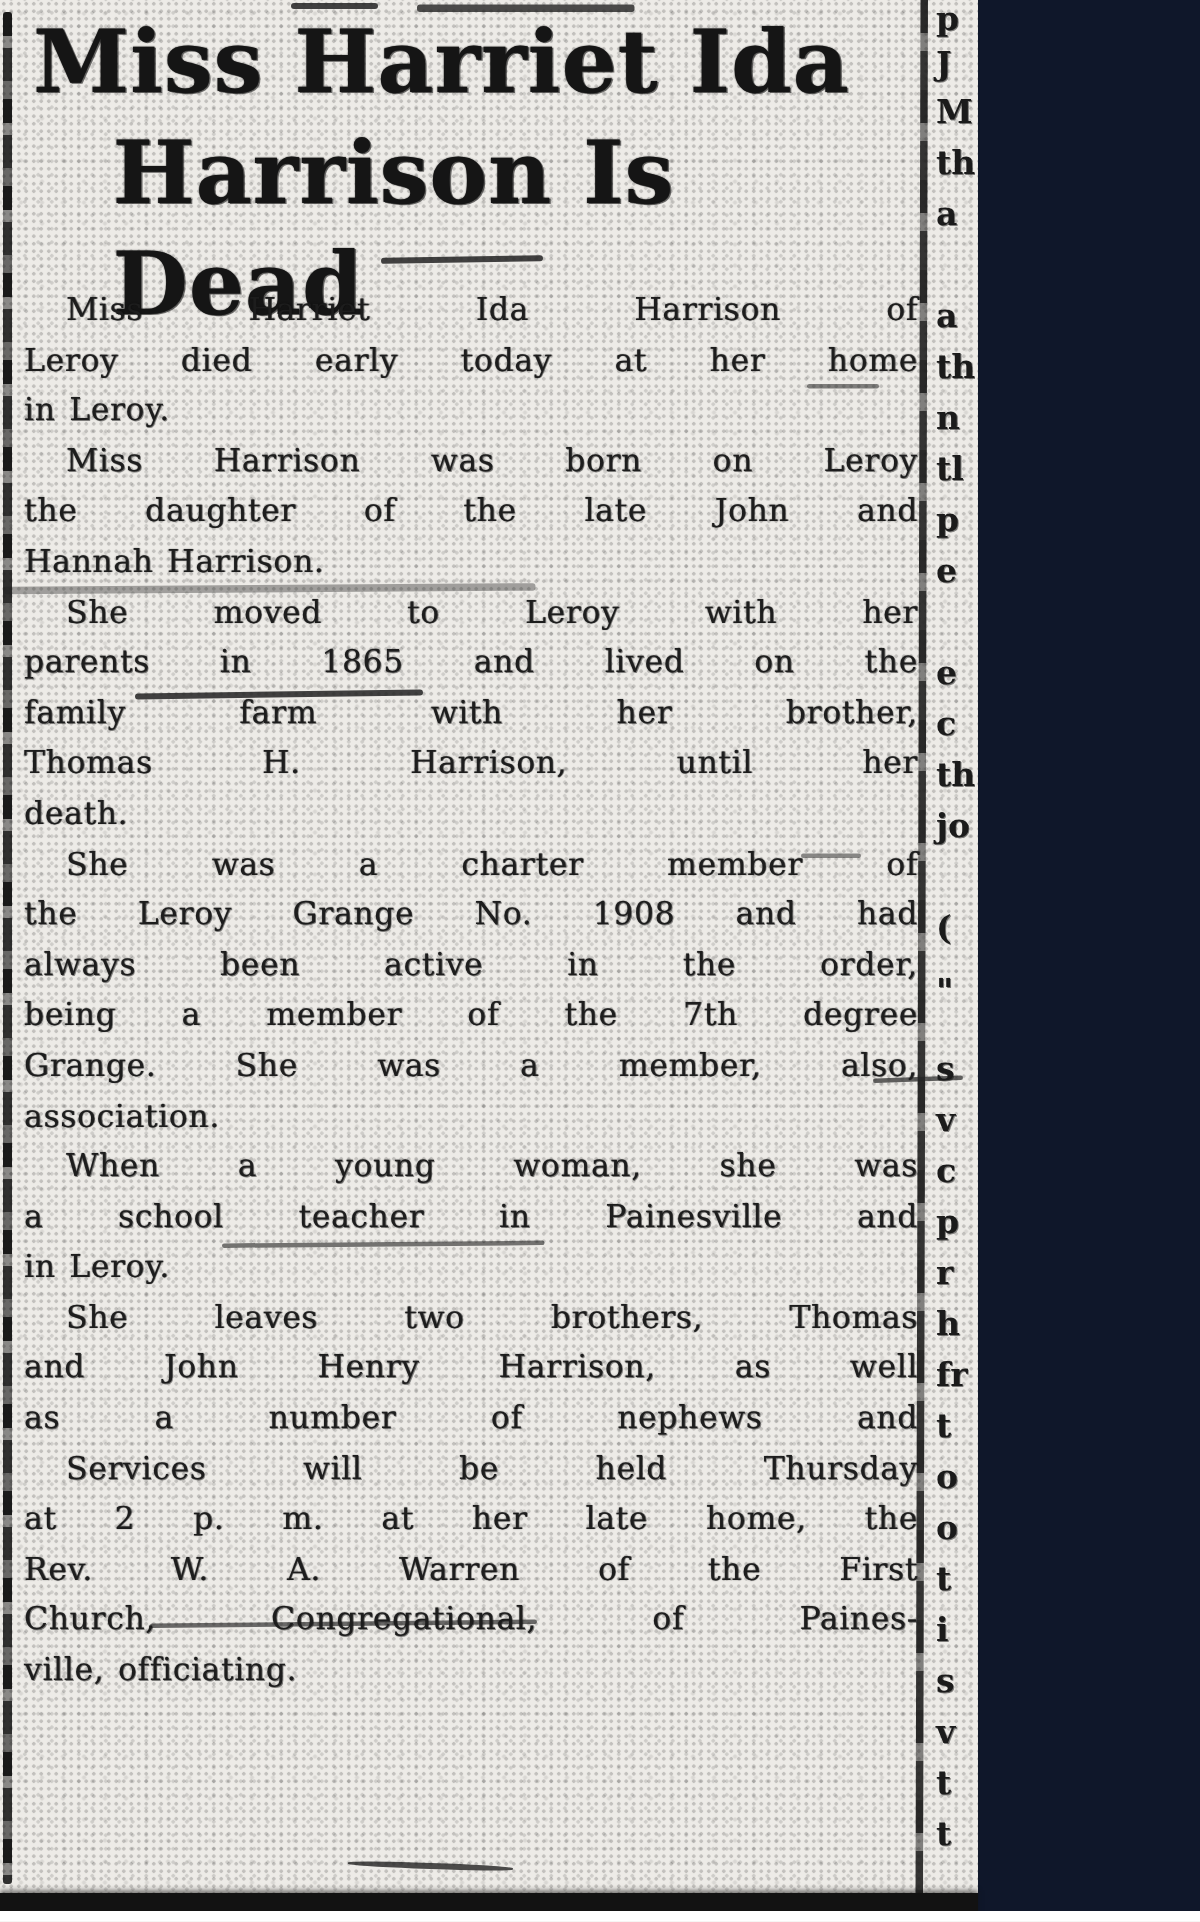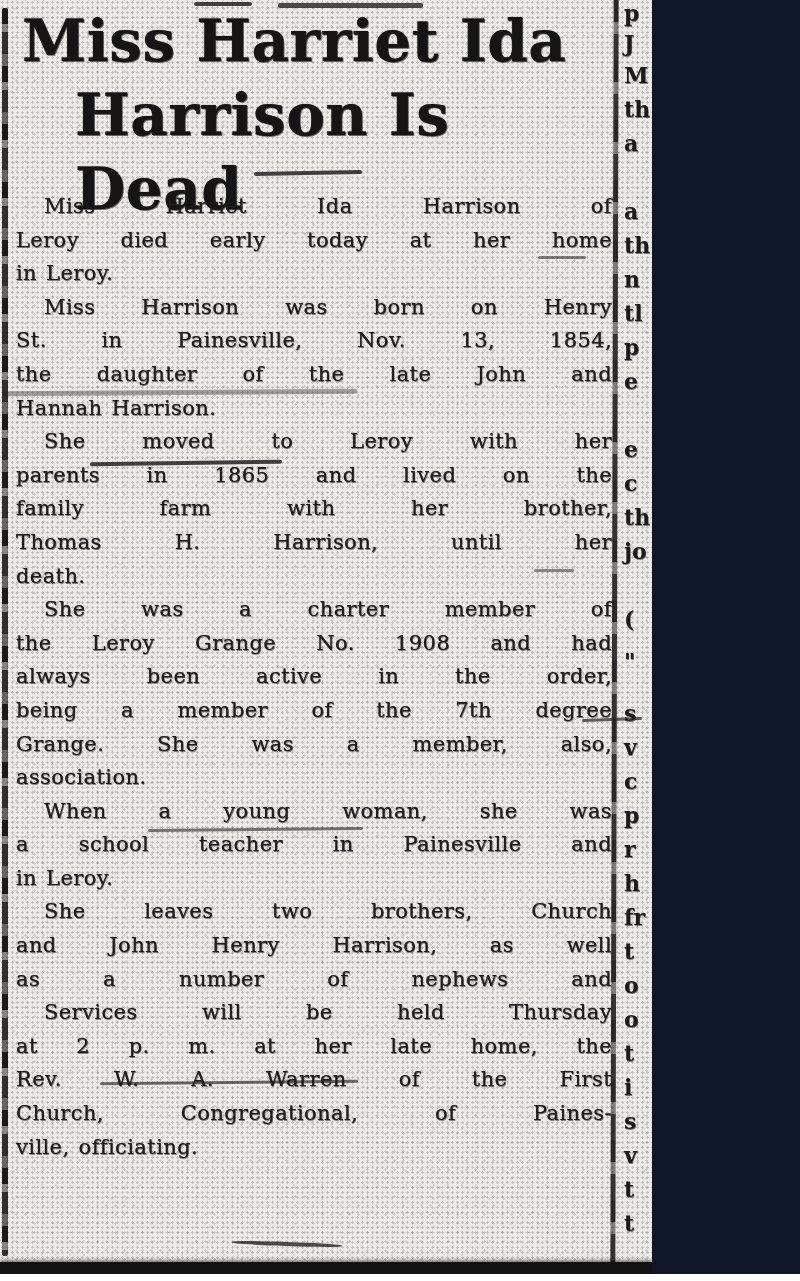--- a/index.html
+++ b/index.html
@@ -110,39 +110,38 @@
     <div class="artifact a7"></div>
     <div class="artifact a8"></div>
     <div class="artifact a9"></div>
     <div class="artifact a10"></div>
     <div class="artifact a11"></div>
 
     <div class="body">
         <div class="line first">Miss Harriet Ida Harrison of</div>
         <div class="line">Leroy died early today at her home</div>
         <div class="line last">in Leroy.</div>
-        <div class="line first">Miss Harrison was born on Henry</div>
-        <div class="line">St. in Painesville, Nov. 13, 1854,</div>
+        <div class="line first">Miss Harrison was born on Leroy</div>
         <div class="line">the daughter of the late John and</div>
         <div class="line last">Hannah Harrison.</div>
         <div class="line first">She moved to Leroy with her</div>
         <div class="line">parents in 1865 and lived on the</div>
         <div class="line">family farm with her brother,</div>
         <div class="line">Thomas H. Harrison, until her</div>
         <div class="line last">death.</div>
         <div class="line first">She was a charter member of</div>
         <div class="line">the Leroy Grange No. 1908 and had</div>
         <div class="line">always been active in the order,</div>
         <div class="line">being a member of the 7th degree</div>
         <div class="line">Grange.  She was a member, also,</div>
         <div class="line last">association.</div>
         <div class="line first">When a young woman, she was</div>
         <div class="line">a school teacher in Painesville and</div>
         <div class="line last">in Leroy.</div>
-        <div class="line first">She leaves two brothers, Church</div>
+        <div class="line first">She leaves two brothers, Thomas</div>
         <div class="line">and John Henry Harrison, as well</div>
         <div class="line">as a number of nephews and</div>
         <div class="line first">Services will be held Thursday</div>
         <div class="line">at 2 p. m. at her late home, the</div>
         <div class="line">Rev. W. A. Warren of the First</div>
         <div class="line">Church, Congregational, of Paines-</div>
         <div class="line last">ville, officiating.</div>
       </div>
 
     <div class="sliver">

